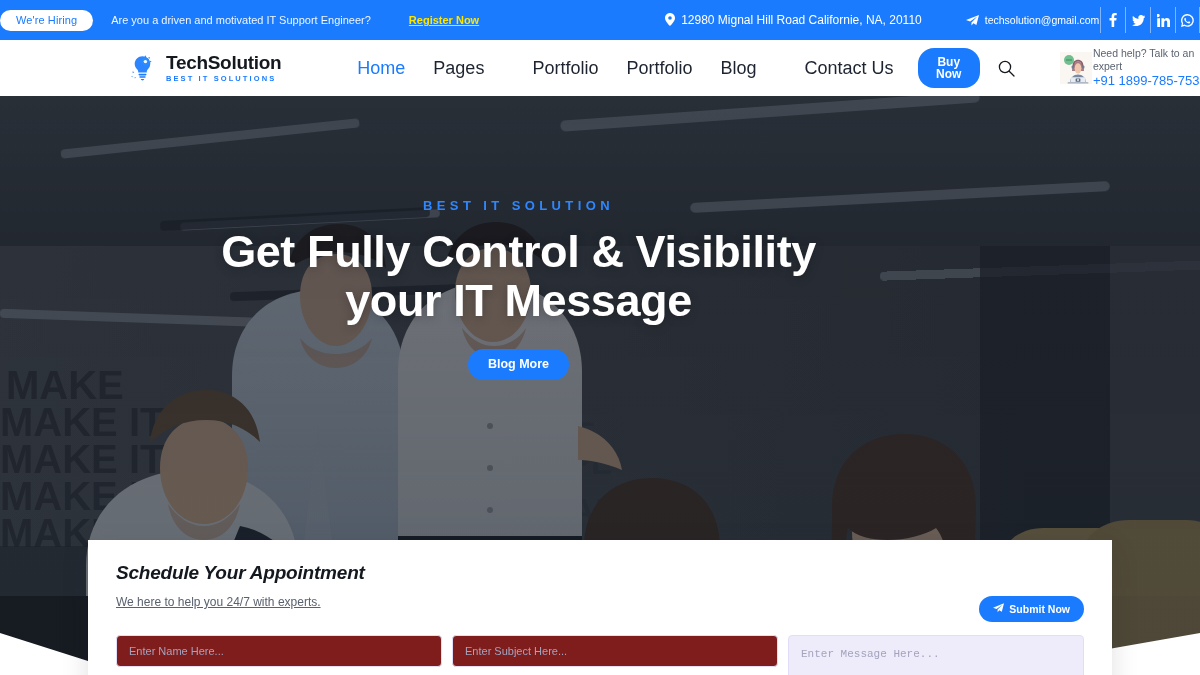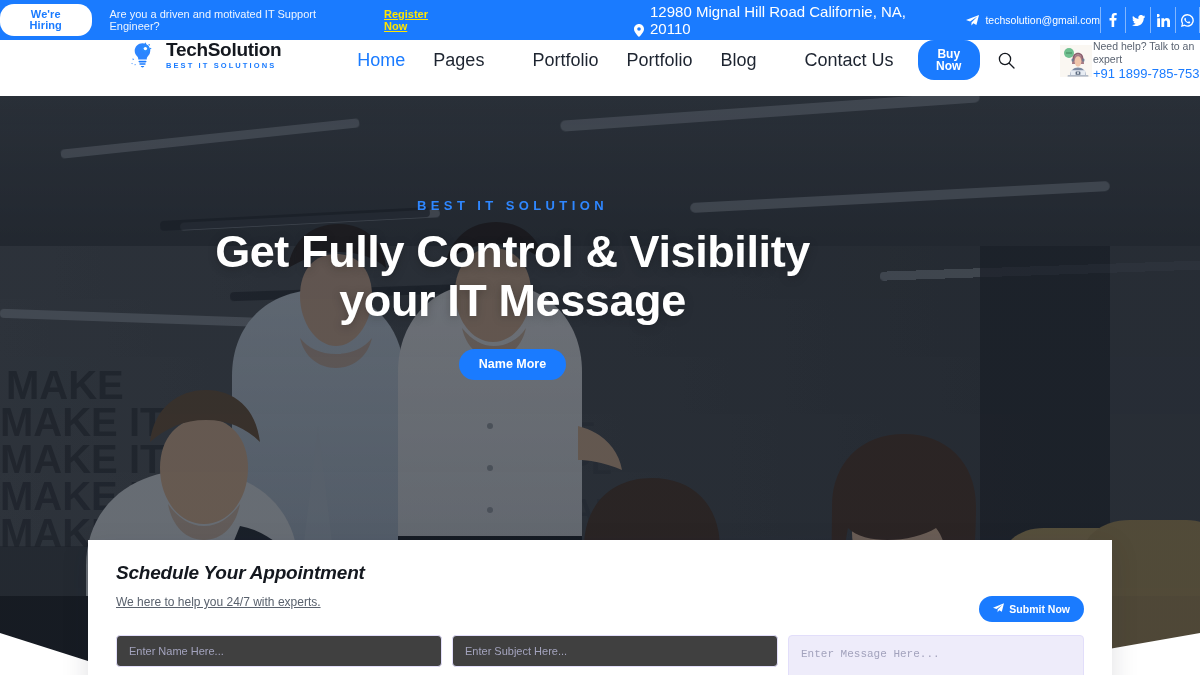--- a/index.html
+++ b/index.html
@@ -20,59 +20,59 @@
     display: flex;
     align-items: center;
     color: #fff;
     font-size: 11px;
     z-index: 30;
   }
   .hiring-pill {
     background: #ffffff;
     color: #1a7bff;
     font-size: 11px;
-    font-weight: 700;
+    font-weight: 400;
     border-radius: 14px;
     padding: 5px 16px;
     letter-spacing: .1px;
     line-height: 1;
     border: none;
     cursor: pointer;
     font-family: "Liberation Sans", sans-serif;
   }
   .hiring-text { margin-left: 18px; font-size: 11px; color: #eef5ff; }
   .register-link {
     margin-left: 38px;
     color: #ffe600;
     font-size: 11px;
     font-weight: 700;
     text-decoration: underline;
     cursor: pointer;
   }
-  .tb-addr { margin-left: 186px; display: flex; align-items: flex-end; gap: 6px; font-size: 15px; }
+  .tb-addr { margin-left: 186px; display: flex; align-items: flex-start; gap: 6px; font-size: 12px; }
   .tb-mail { margin-left: 44px; display: flex; align-items: center; gap: 6px; font-size: 10.5px; }
   .tb-social { margin-left: auto; margin-right: 0; display: flex; align-items: stretch; height: 26px; }
   .soc {
     width: 25px; height: 26px;
     display: flex; align-items: center; justify-content: center;
     border-left: 1px solid rgba(255,255,255,.45);
     color: #fff;
     cursor: pointer;
   }
   .soc:last-child { border-right: 1px solid rgba(255,255,255,.45); }
   .soc svg { display: block; }
   .pin-ico svg, .plane-ico svg { display:block; }
 
   
   .header {
     position: relative;
     height: 56px;
     background: #fff;
     display: flex;
-    align-items: flex-start;
+    align-items: center;
     z-index: 25;
   }
   .logo-wrap { margin-left: 128px; display: flex; align-items: center; gap: 8px; cursor: pointer; }
   .logo-mark { width: 30px; height: 30px; flex: 0 0 30px; }
   .logo-text-col { display: flex; flex-direction: column; line-height: 1; }
   .logo-title { font-size: 19px; font-weight: 700; color: #14181f; letter-spacing: -.3px; }
   .logo-sub {
     font-size: 7.5px; font-weight: 700; color: #1a7bff;
     letter-spacing: 2.1px; margin-top: 3px;
   }
@@ -102,21 +102,21 @@
   .hero {
     position: absolute; top: 96px; left: 0; width: 1200px; height: 579px;
     overflow: hidden; background: #2f3338;
   }
   .hero-photo { position: absolute; inset: 0; }
   .hero-overlay {
     position: absolute; inset: 0;
     background: linear-gradient(180deg, rgba(20,26,36,.62), rgba(20,26,36,.58));
   }
   .hero-content {
-    position: absolute; top: 102px; left: 0; width: 1025px;
+    position: absolute; top: 102px; left: 6px; width: 1025px;
     text-align: center; z-index: 6;
   }
   .eyebrow {
     font-size: 13px; font-weight: 700; color: #2f87ff;
     letter-spacing: 4.4px;
   }
   .hero-title {
     margin-top: 15px;
     font-size: 45px; font-weight: 700; color: #fff;
     line-height: 1.08; letter-spacing: -.4px;
@@ -153,21 +153,21 @@
     display: inline-flex; align-items: center; gap: 5px; line-height: 1;
     margin-top: 34px; font-family: "Liberation Sans", sans-serif;
   }
   .form-grid {
     display: grid;
     grid-template-columns: 326px 326px 1fr;
     gap: 9px 10px;
     margin-top: 13px;
   }
   .field {
-    height: 32px; background: #404040; border: 1px solid #e2defa; border-radius: 4px;
+    height: 32px; background: #7f1d1d; border: 1px solid #e2defa; border-radius: 4px;
     font-size: 11px; color: #9a9ab5; padding: 0 12px;
     font-family: "Liberation Sans", sans-serif;
     display: flex; align-items: center;
   }
   .field::placeholder { color: #a3a3bd; }
   .msg {
     grid-column: 3; grid-row: 1 / span 3;
     background: #eeecfa; border: 1px solid #e2defa; border-radius: 4px;
     font-size: 11px; color: #a3a3bd; padding: 12px 12px;
     font-family: "Liberation Mono", monospace;
@@ -419,21 +419,21 @@
     </svg>
 
     <div class="hero-overlay"></div>
 
     <div class="hero-content">
       <div class="eyebrow">BEST IT SOLUTION</div>
       <div class="hero-title">
         <div>Get Fully Control &amp; Visibility</div>
         <div>your IT Message</div>
       </div>
-      <button class="read-more">Name More</button>
+      <button class="read-more">Blog More</button>
     </div>
 
     <svg class="wedge-left" viewBox="0 0 132 72" preserveAspectRatio="none">
       <polygon points="0,30 132,72 0,72" fill="#ffffff"></polygon>
     </svg>
     <svg class="wedge-right" viewBox="0 0 160 72" preserveAspectRatio="none">
       <polygon points="0,58 160,30 160,72 0,72" fill="#ffffff"></polygon>
     </svg>
   </div>
 

